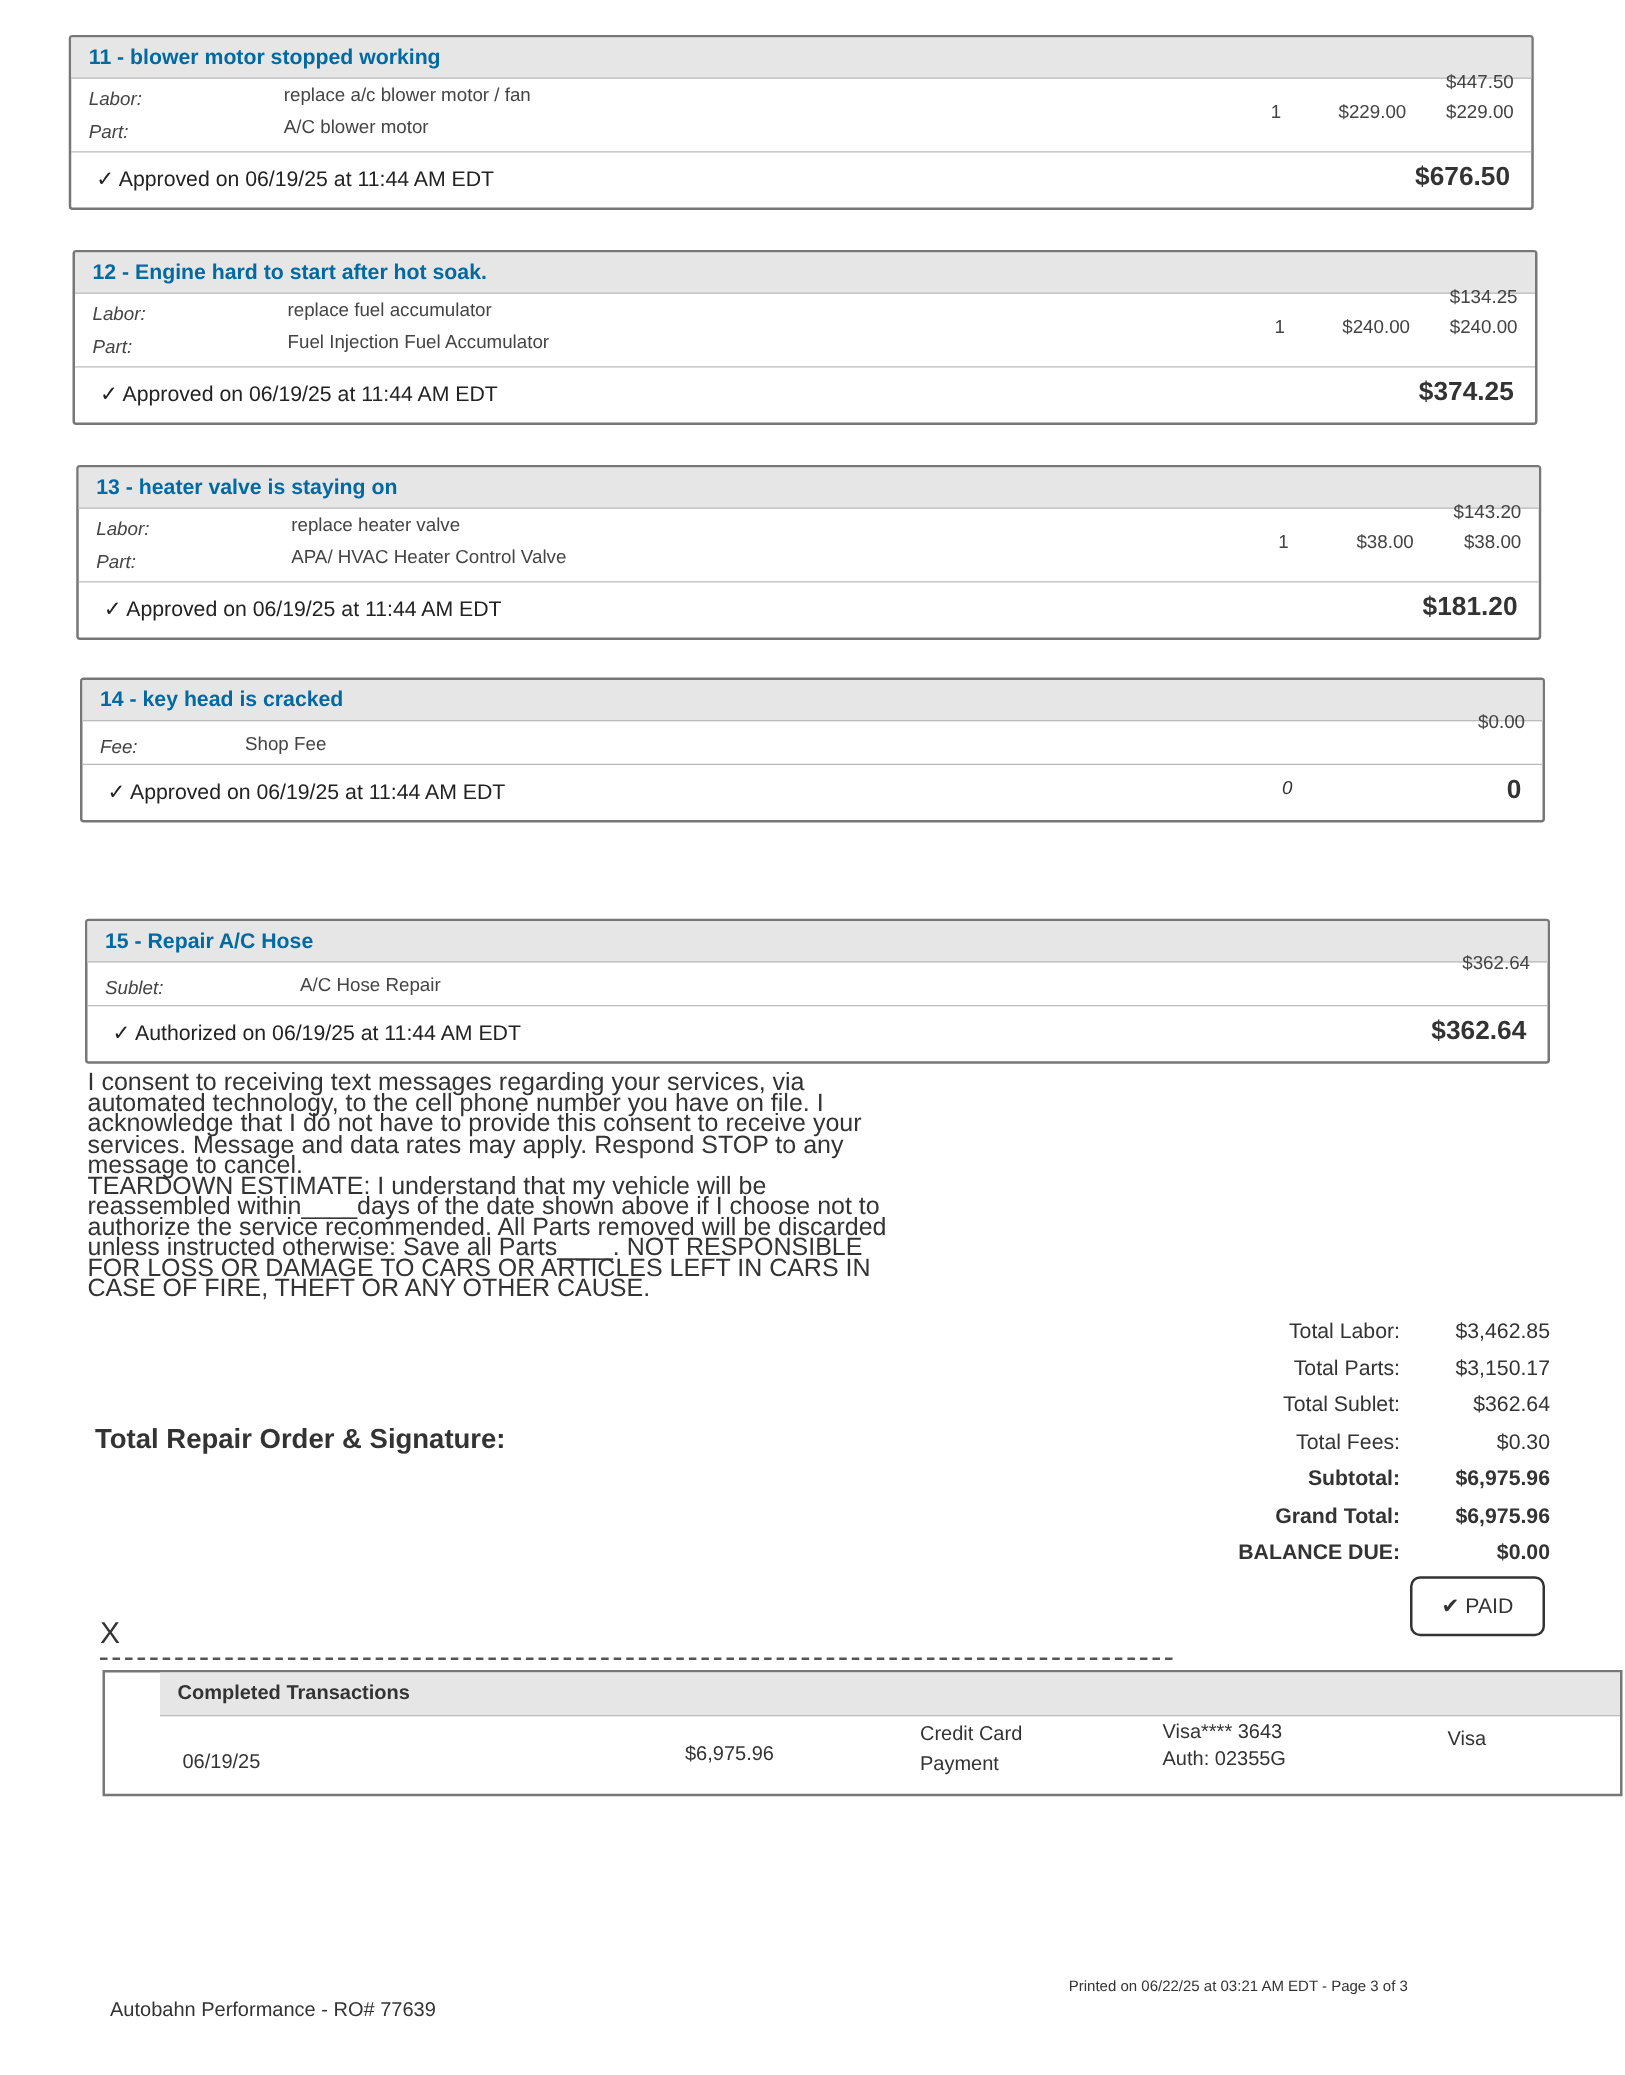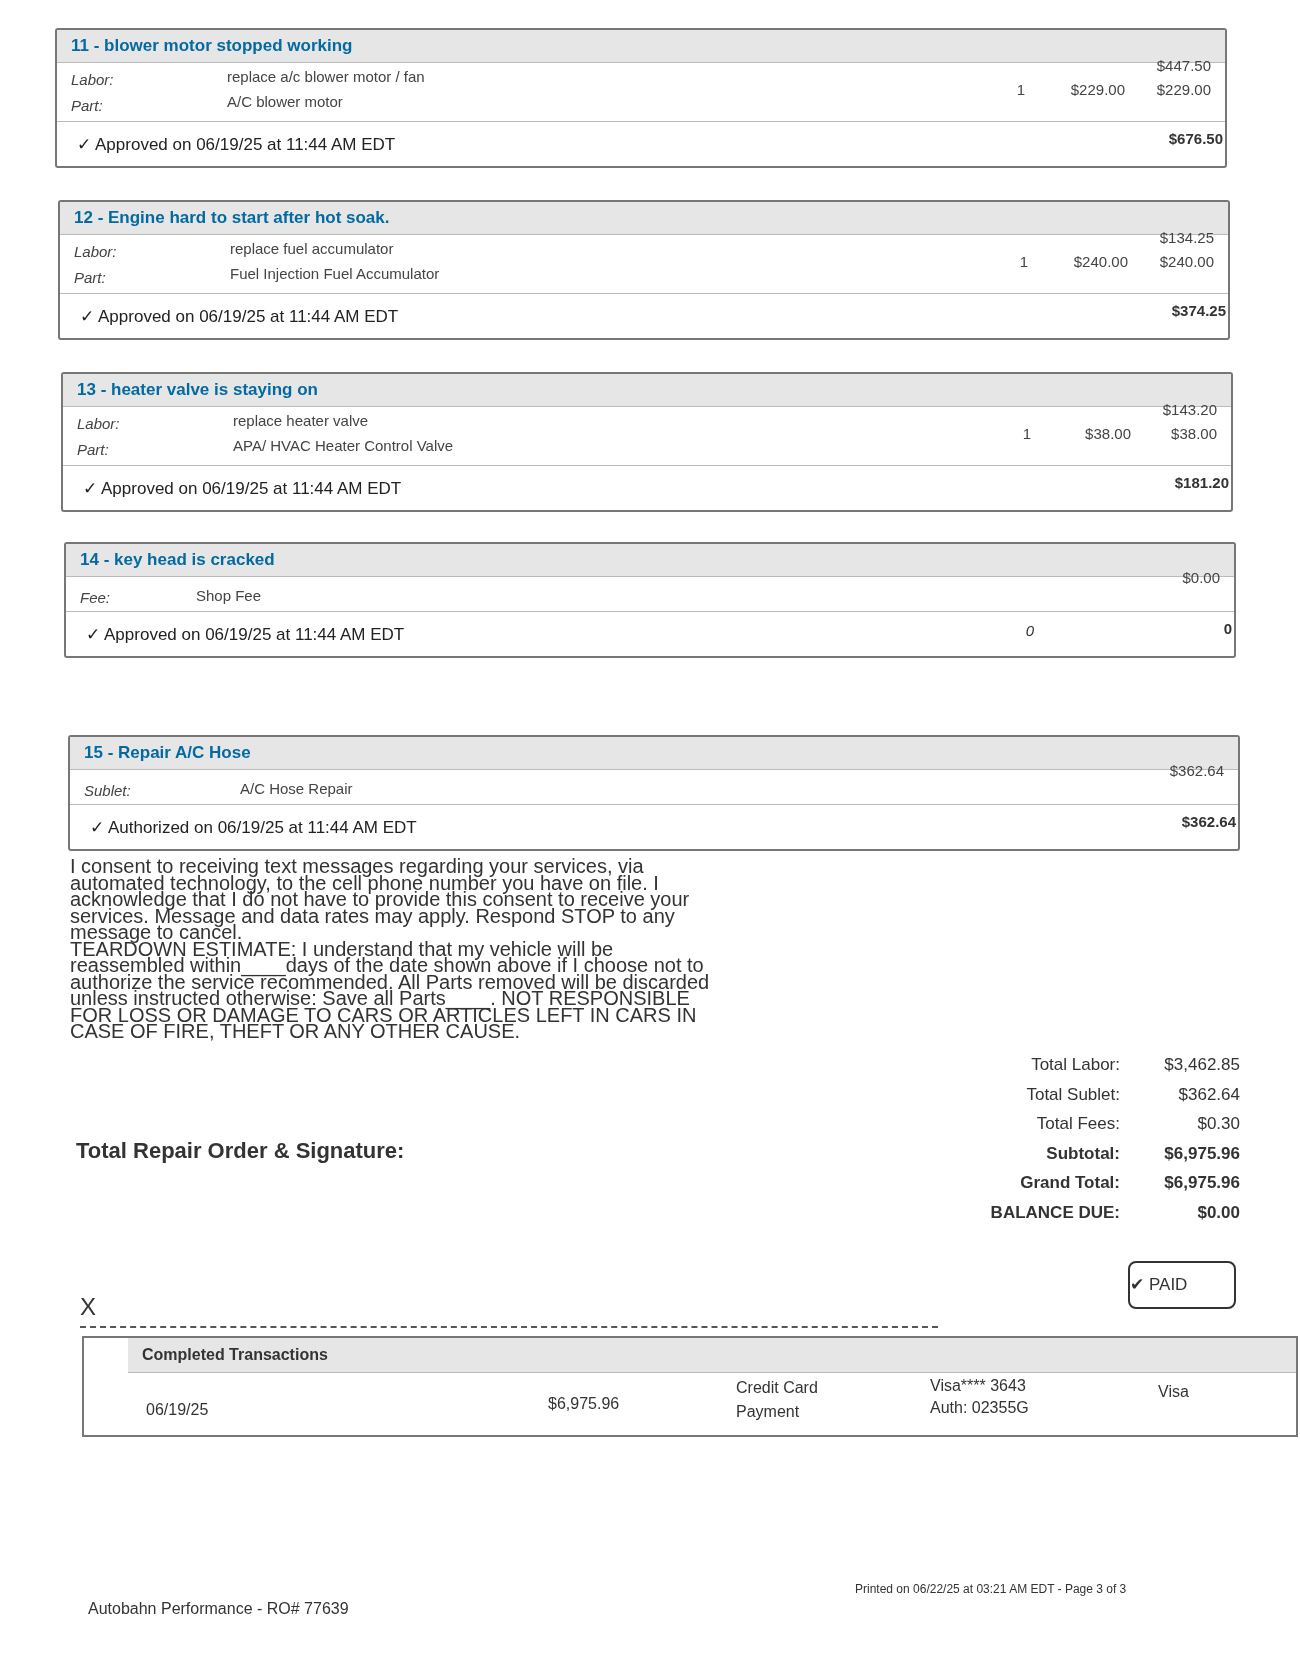--- a/index.html
+++ b/index.html
@@ -11,29 +11,29 @@
   .job .lines{position:relative;border-bottom:1px solid #bbb;height:58px;}
   .job .lines.one{height:34px;}
   .ln{position:absolute;font-size:15px;color:#444;}
   .ln.lbl{font-style:italic;left:14px;}
   .ln.desc{left:170px;}
   .ln.qty{right:200px;}
   .ln.price{right:100px;}
   .ln.amt{right:14px;}
   .job .foot{position:relative;height:44px;}
   .appr{position:absolute;left:20px;top:12px;font-size:17px;color:#222;}
-  .ftotal{position:absolute;right:2px;top:8px;font-size:15px;font-weight:bold;color:#333;}
+  .ftotal{position:absolute;right:17px;top:8px;font-size:21px;font-weight:bold;color:#333;}
   .fqty{position:absolute;right:200px;top:10px;font-size:15px;font-style:italic;}
   .disc{position:absolute;left:70px;top:858px;width:640px;font-size:20px;line-height:16.5px;color:#333;}
   .totals{position:absolute;left:940px;top:1055px;width:300px;}
   .trow{position:relative;height:29.5px;font-size:17px;}
   .trow .k{position:absolute;right:120px;}
   .trow .v{position:absolute;right:0;}
   .trow.b{font-weight:bold;}
-  .paid{position:absolute;left:1128px;top:1261px;width:104px;height:44px;border:2px solid #333;border-radius:8px;font-size:17px;line-height:44px;text-align:left;}
+  .paid{position:absolute;left:1128px;top:1261px;width:104px;height:44px;border:2px solid #333;border-radius:8px;font-size:17px;line-height:44px;text-align:center;}
   .sigtitle{position:absolute;left:76px;top:1138px;font-size:22px;font-weight:bold;color:#333;}
   .x{position:absolute;left:80px;top:1293px;font-size:24px;}
   .sigline{position:absolute;left:80px;top:1326px;width:858px;border-top:2px dashed #555;}
   .tx{position:absolute;left:82px;top:1336px;width:1168px;border:2px solid #777;background:#fff;padding-left:44px;}
   .tx .hdr{background:#e6e6e6;border-bottom:1px solid #bbb;padding:8px 14px;font-size:16px;font-weight:bold;}
   .tx .row{position:relative;height:62px;font-size:16px;}
   .tx .c{position:absolute;}
   .footer-l{position:absolute;left:88px;top:1600px;font-size:16px;}
   .footer-r{position:absolute;left:855px;top:1582px;font-size:12px;}
 </style>
@@ -129,20 +129,24 @@
 <div class="sigtitle">Total Repair Order &amp; Signature:</div>
 <div class="x">X</div>
 <div class="sigline"></div>
 
 <div class="totals">
   <div class="trow">
       <span class="k">Total Labor:</span>
       <span class="v">$3,462.85</span>
     </div>
   <div class="trow">
+      <span class="k">Total Parts:</span>
+      <span class="v">$3,150.17</span>
+    </div>
+  <div class="trow">
       <span class="k">Total Sublet:</span>
       <span class="v">$362.64</span>
     </div>
   <div class="trow">
       <span class="k">Total Fees:</span>
       <span class="v">$0.30</span>
     </div>
   <div class="trow b">
       <span class="k">Subtotal:</span>
       <span class="v">$6,975.96</span>

